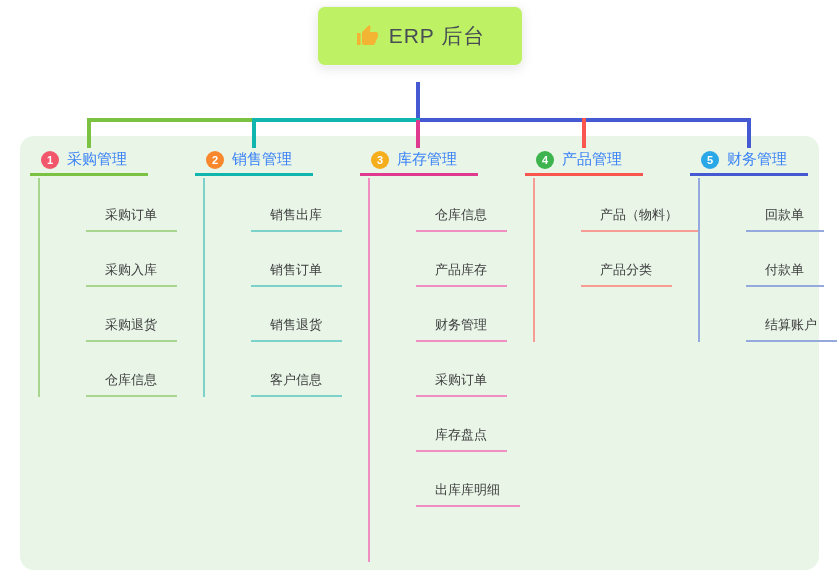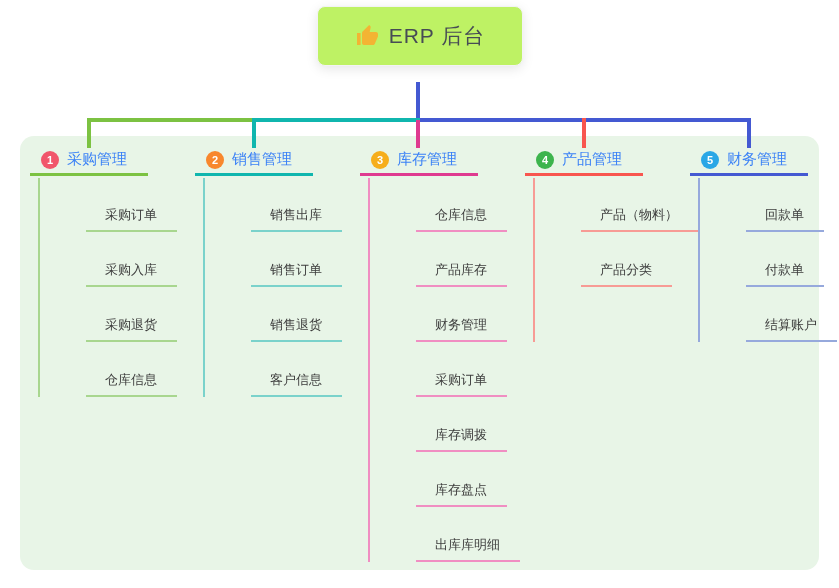--- a/index.html
+++ b/index.html
@@ -136,23 +136,20 @@
       <div class="child">
           <span class="child-label">产品库存</span>
         </div>
       <div class="child">
           <span class="child-label">财务管理</span>
         </div>
       <div class="child">
           <span class="child-label">采购订单</span>
         </div>
       <div class="child">
-          <span class="child-label">库存调拨</span>
-        </div>
-      <div class="child">
           <span class="child-label">库存盘点</span>
         </div>
       <div class="child">
           <span class="child-label">出库库明细</span>
         </div>
     </div>
   </div>
 
   <div class="branch b4" style="--line: #f8564f; --child-line: #f79b95; --badge: #3db44d;">
     <div class="branch-header">

